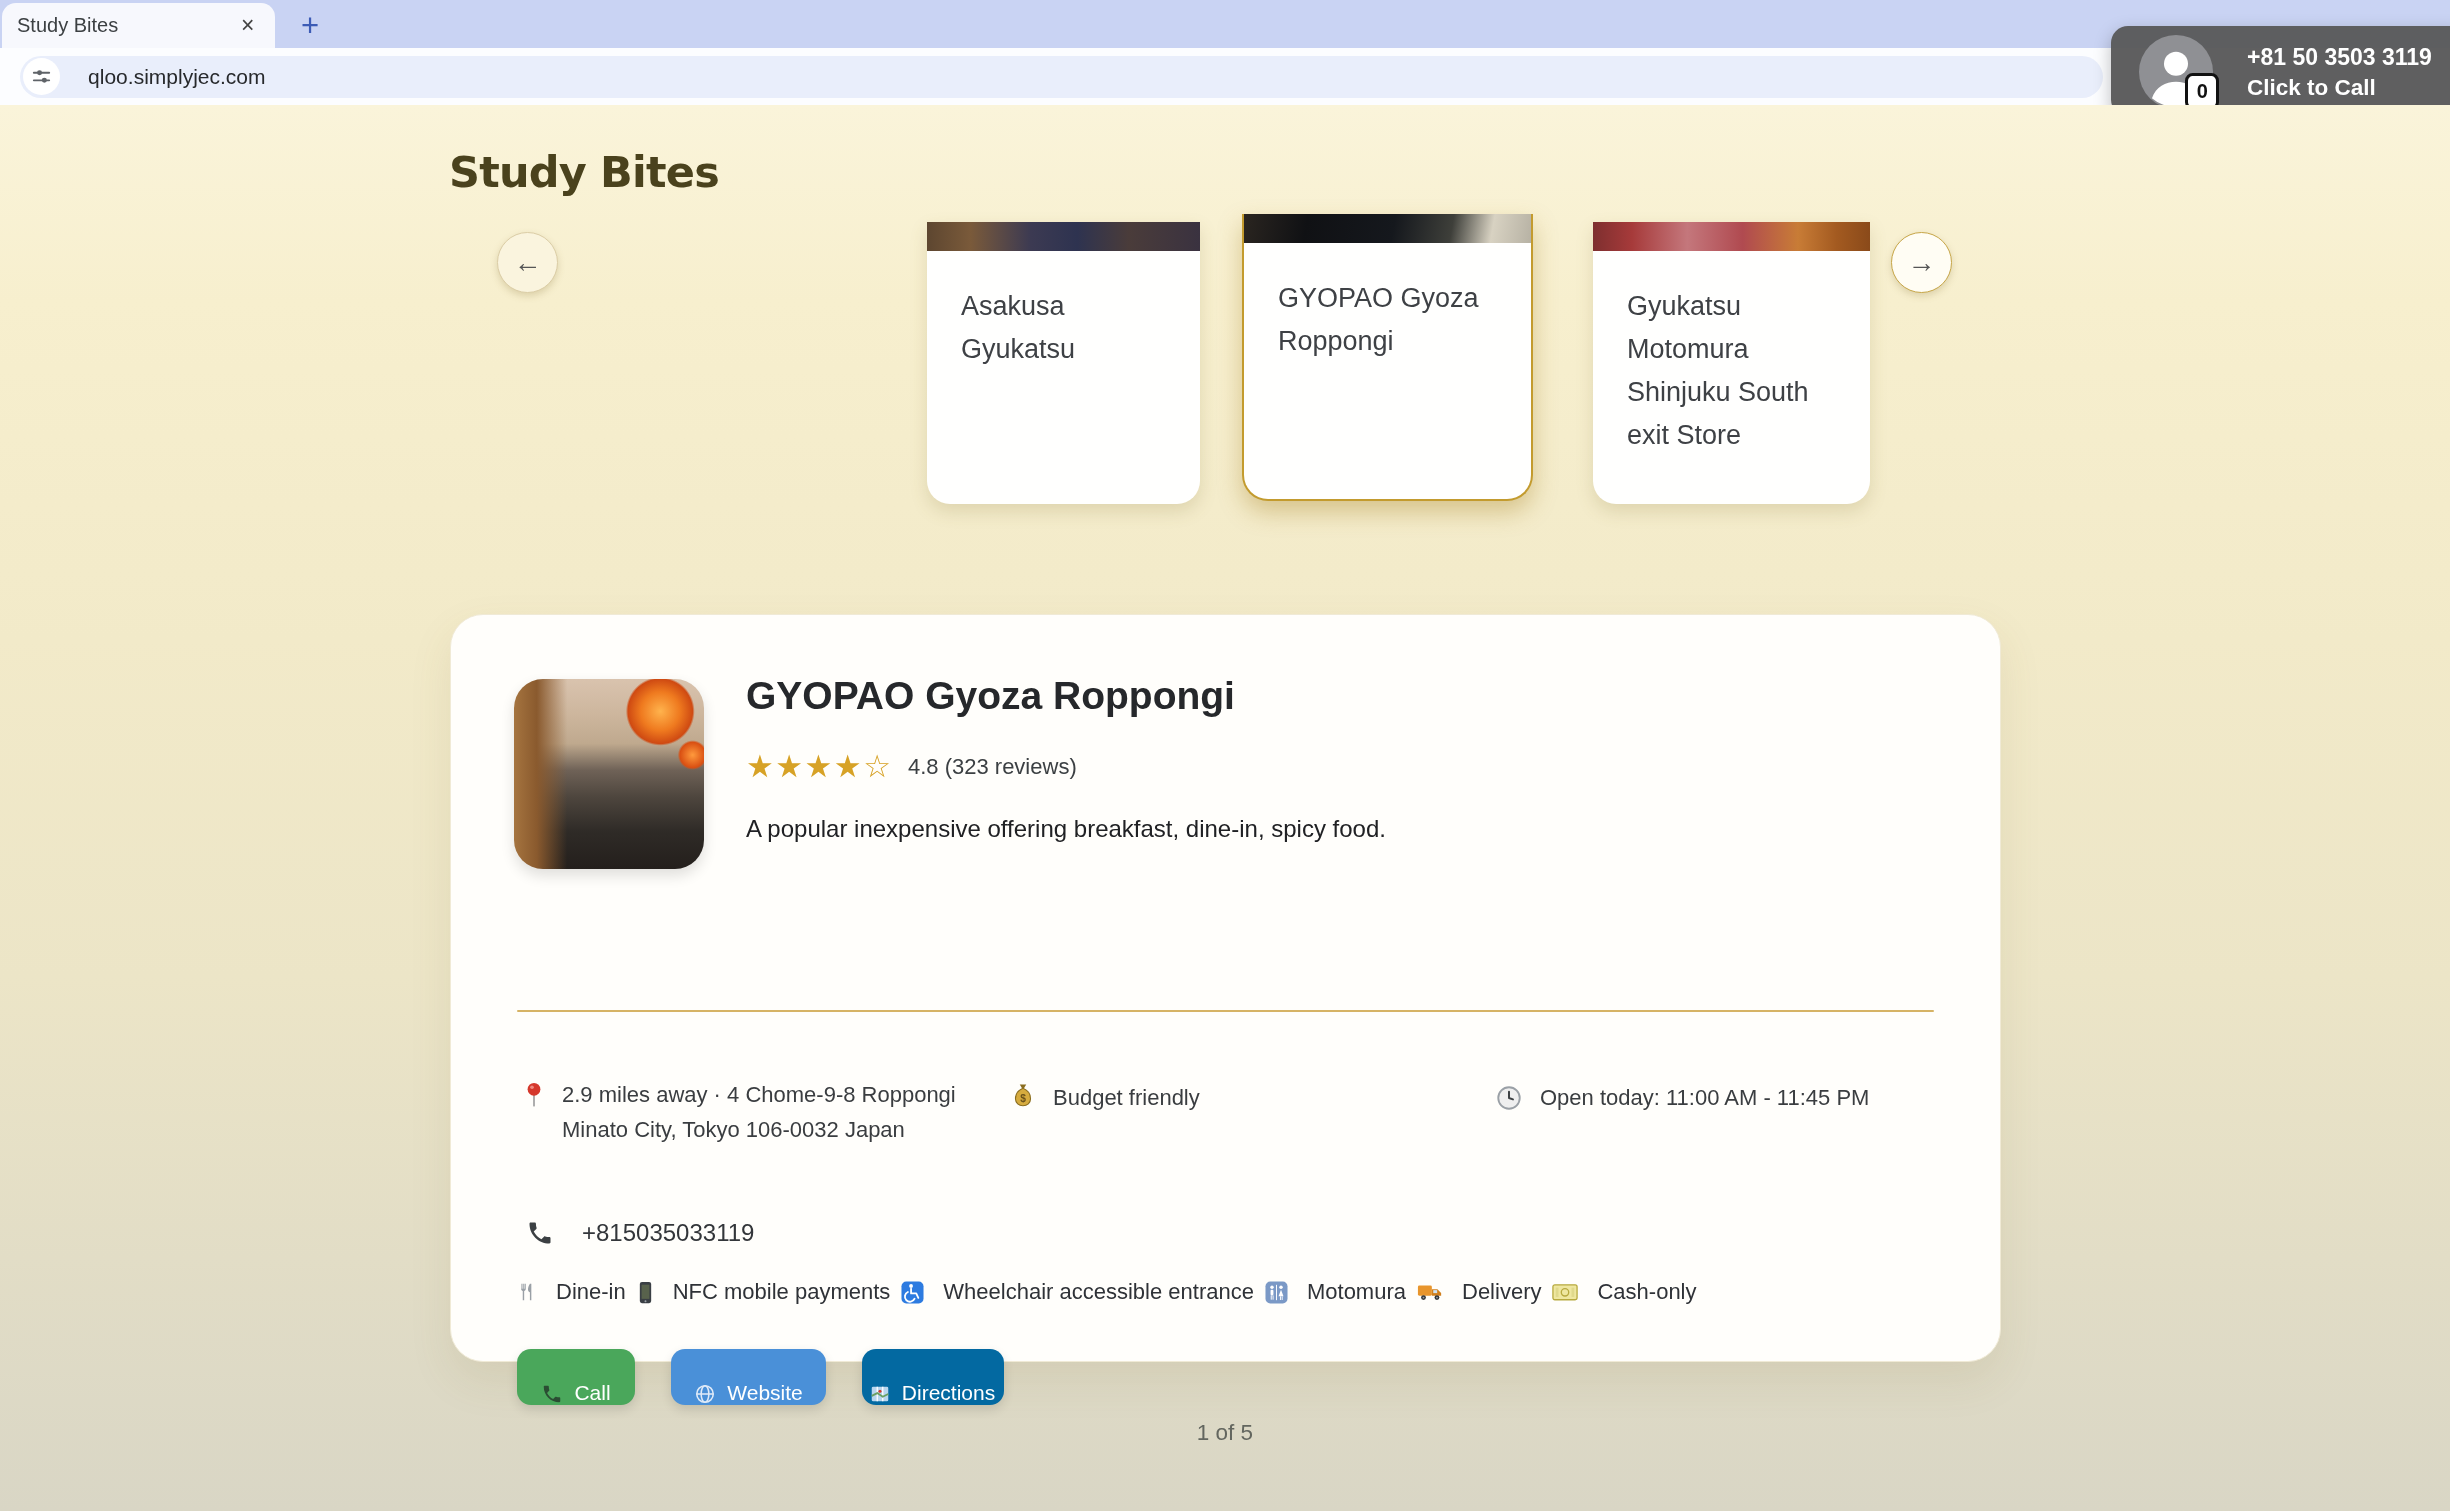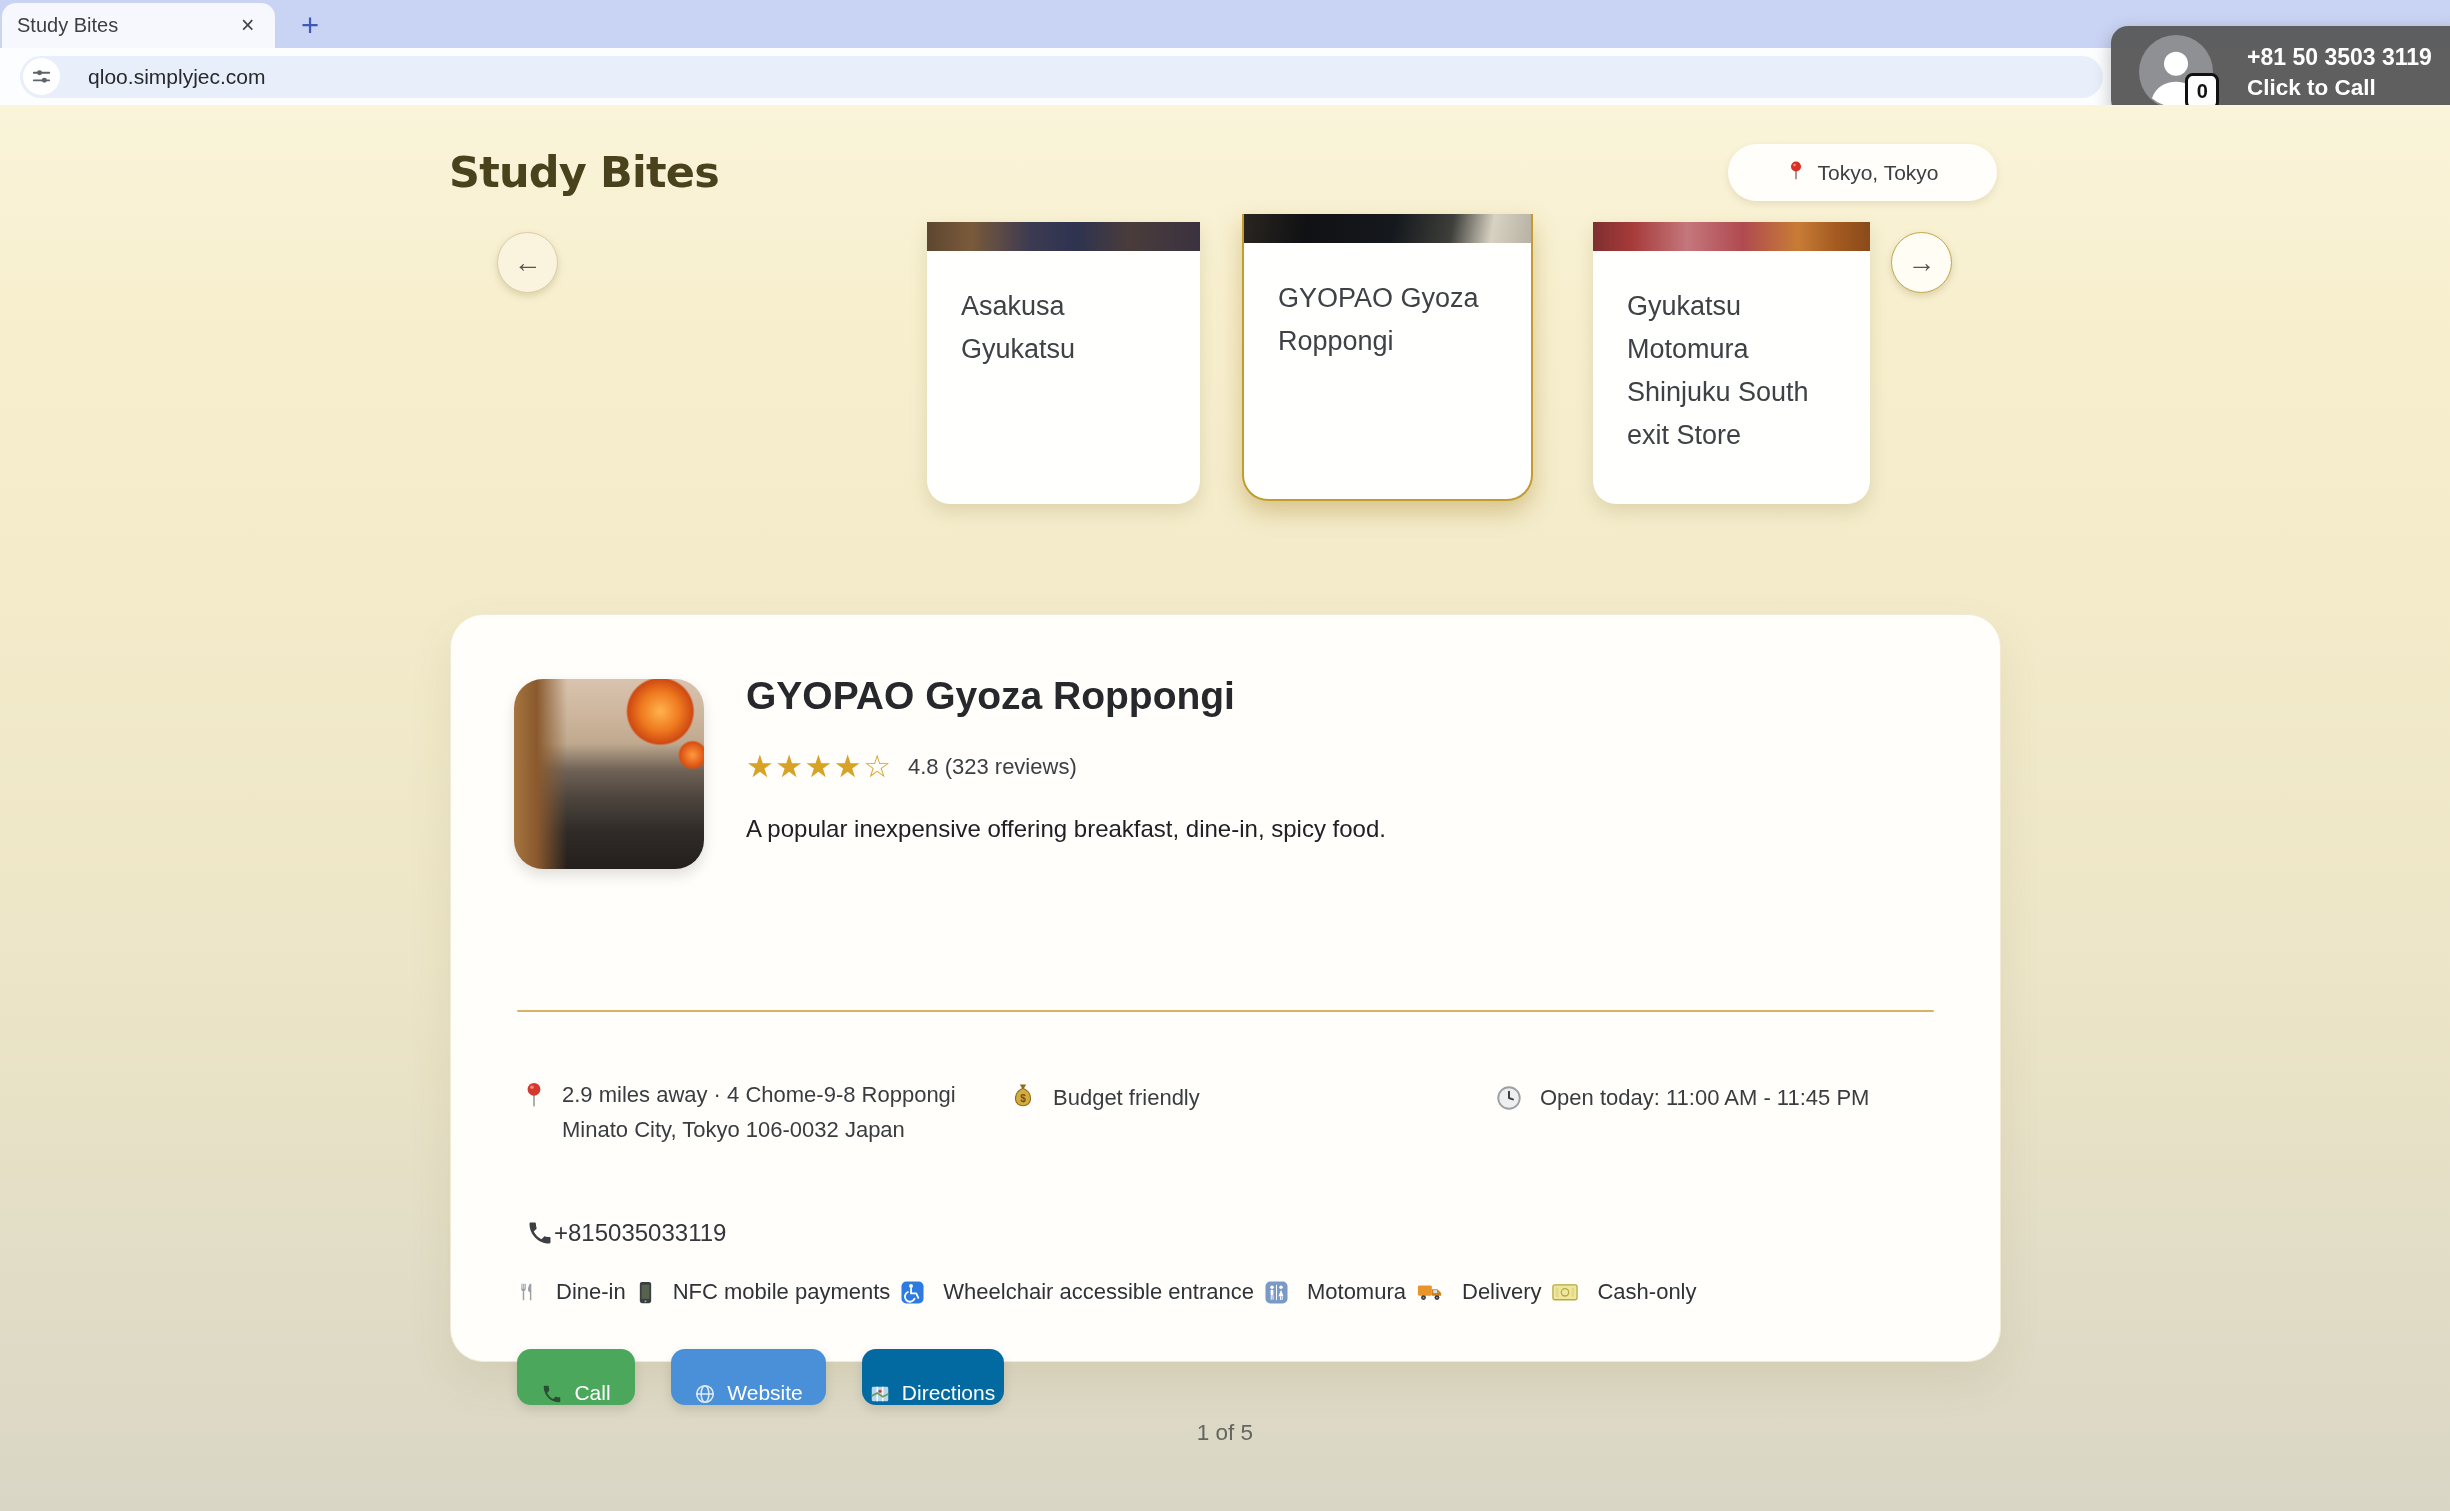--- a/index.html
+++ b/index.html
@@ -77,21 +77,21 @@
   .stars{font-size:31px;color:#d7a226;letter-spacing:1.5px;line-height:37px;}
   .rating-text{font-size:22px;color:#3c4043;}
   .d-desc{position:absolute;left:295px;top:200px;font-size:24px;color:#202124;}
   .d-divider{position:absolute;left:66px;top:395px;width:1417px;height:2.3px;background:#d6b365;border-radius:1.5px;}
   .info-row{position:absolute;left:0;top:462px;width:1549px;}
   .info-item{position:absolute;display:flex;gap:17px;align-items:flex-start;}
   .info-text{font-size:22px;color:#3a3d40;line-height:35px;}
   .i-addr{left:72px;top:0;}
   .i-price{left:559px;top:3.1px;align-items:center;}
   .i-hours{left:1044px;top:3.1px;align-items:center;}
-  .d-phone{position:absolute;left:75px;top:604px;display:flex;align-items:center;}
+  .d-phone{position:absolute;left:75px;top:604px;display:flex;align-items:center;gap:28px;}
   .phone-text{font-size:24px;color:#33363a;}
   .amenities{position:absolute;left:66px;top:664px;width:1440px;font-size:22px;color:#2f3237;
              display:flex;flex-wrap:wrap;align-items:center;column-gap:11px;row-gap:6.2px;}
   .amenity{display:inline-flex;align-items:center;gap:19px;white-space:nowrap;}
   .btn-row{position:absolute;left:66px;top:734px;display:flex;gap:36px;}
   .btn{height:56px;border:none;border-radius:14px;color:#fff;font-weight:normal;font-size:21px;
        font-family:"Liberation Sans",sans-serif;display:flex;align-items:flex-end;justify-content:center;gap:11px;
        padding:0 26px;box-shadow:0 4.6px 11px rgba(0,0,0,0.12);cursor:pointer;}
   .btn-call{background:#4aa75b;width:118px;}
   .btn-website{background:#4a90d8;width:155px;}
@@ -140,30 +140,20 @@
     <div class="call-texts">
       <div class="call-num">+81 50 3503 3119</div>
       <div class="call-action">Click to Call</div>
     </div>
   </div>
 
   <div class="page">
 
     <div class="logo">Study Bites</div>
 
-    <div class="loc-pill">
-      <span>
-        <svg width="20" height="26" viewBox="0 0 24 32">
-          <rect x="11.1" y="12" width="1.8" height="12" rx="0.9" fill="#9a6a6a"></rect>
-          <circle cx="12" cy="8" r="6.2" fill="#d93025"></circle>
-          <circle cx="10.2" cy="6.2" r="1.7" fill="#f28b82"></circle>
-        </svg>
-      </span>
-      <span class="loc-text">Tokyo, Tokyo</span>
-    </div>
 
     <div class="nav-circle nav-prev">
       <span>←</span>
     </div>
     <div class="nav-circle nav-next">
       <span>→</span>
     </div>
 
     <div class="card card2">
       <div class="sliver sliver2"></div>

